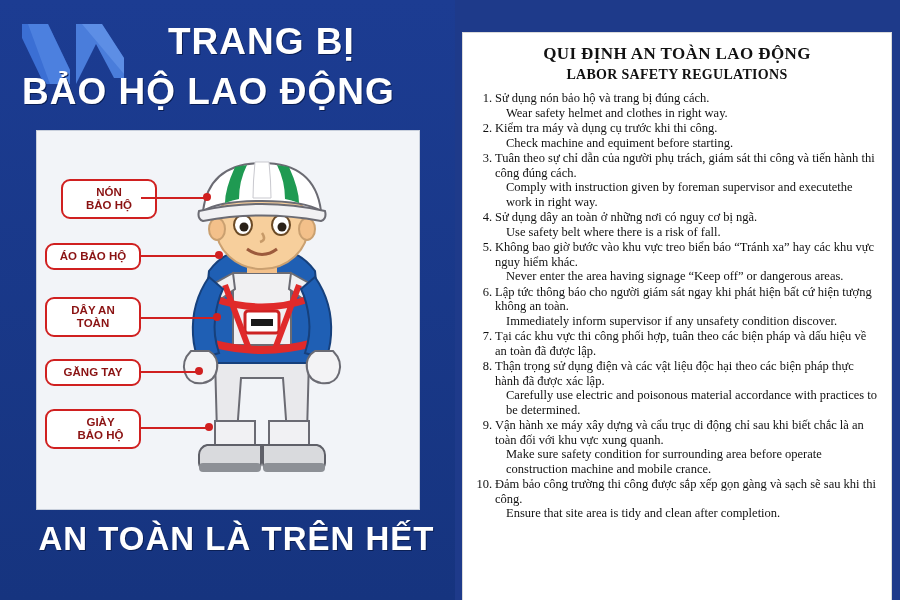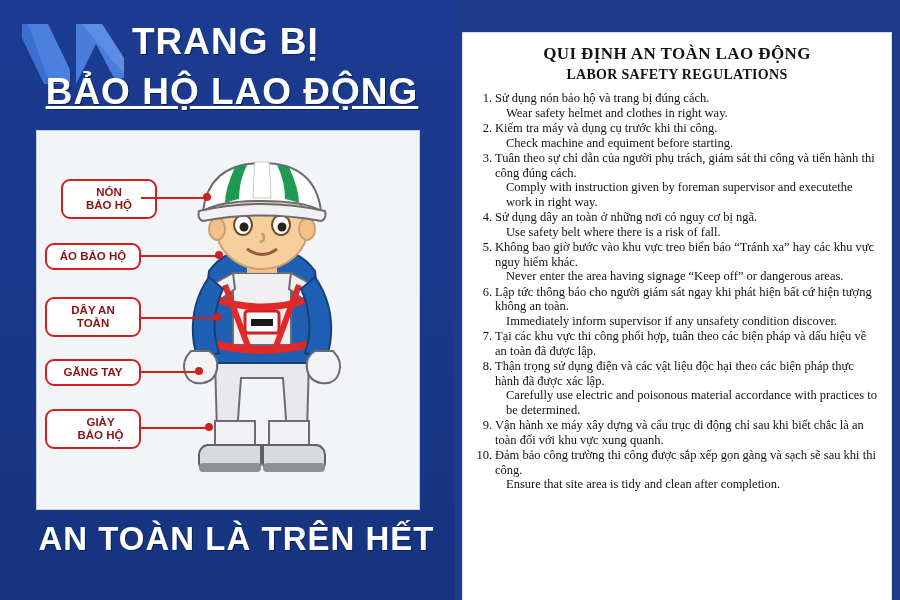--- a/index.html
+++ b/index.html
@@ -33,35 +33,34 @@
     width: 310px;
   }
   .title-line1 {
     color: #ffffff;
     font-size: 37px;
     font-weight: bold;
     letter-spacing: 1px;
     line-height: 44px;
     text-transform: uppercase;
     text-shadow: 1px 1px 0 #0b1f55;
+    margin-left: 36px;
   }
   .title-line2 {
     position: absolute;
     left: -110px;
     top: 50px;
     width: 420px;
     color: #ffffff;
     font-size: 37px;
     font-weight: bold;
     letter-spacing: 1px;
     line-height: 44px;
     text-transform: uppercase;
-    text-align: center;
     text-shadow: 1px 1px 0 #0b1f55;
-    text-decoration: underline;
   }
   #illustration {
     position: absolute;
     left: 36px; top: 130px;
     width: 382px; height: 378px;
     background: #f2f4f8;
     border: 1px solid #c8cfdc;
   }
   #footer-slogan {
     position: absolute;
@@ -325,20 +324,21 @@
         <div class="vn">Tại các khu vực thi công phối hợp, tuân theo các biện pháp và dấu hiệu về an toàn đã được lập.</div>
       </li>
       <li>
         <span class="num">8.</span>
         <div class="vn">Thận trọng sử dụng điện và các vật liệu độc hại theo các biện pháp thực hành đã được xác lập.</div>
         <div class="en">Carefully use electric and poisonous material accordance with practices to be determined.</div>
       </li>
       <li>
         <span class="num">9.</span>
         <div class="vn">Vận hành xe máy xây dựng và cẩu trục di động chỉ sau khi biết chắc là an toàn đối với khu vực xung quanh.</div>
+        <div class="en">Make sure safety condition for surrounding area before operate construction machine and mobile crance.</div>
       </li>
       <li>
         <span class="num">10.</span>
         <div class="vn">Đảm bảo công trường thi công được sắp xếp gọn gàng và sạch sẽ sau khi thi công.</div>
         <div class="en">Ensure that site area is tidy and clean after completion.</div>
       </li>
     </ul>
   </div>
 
 </div>

